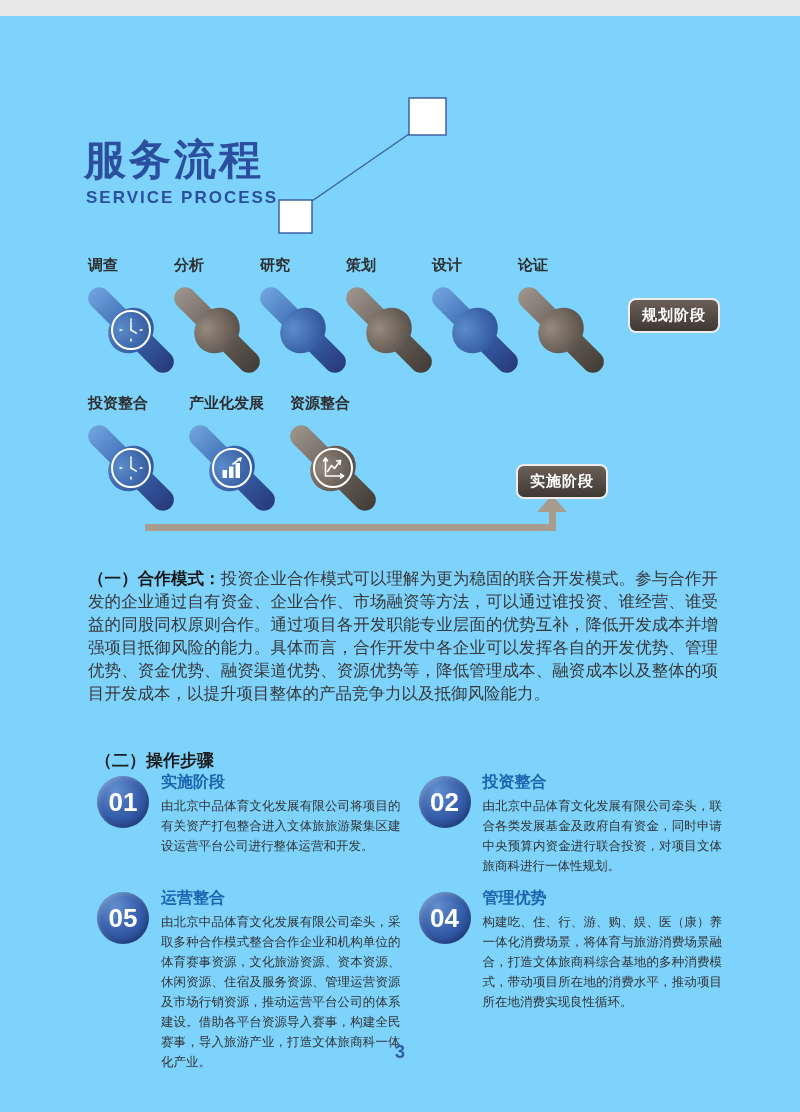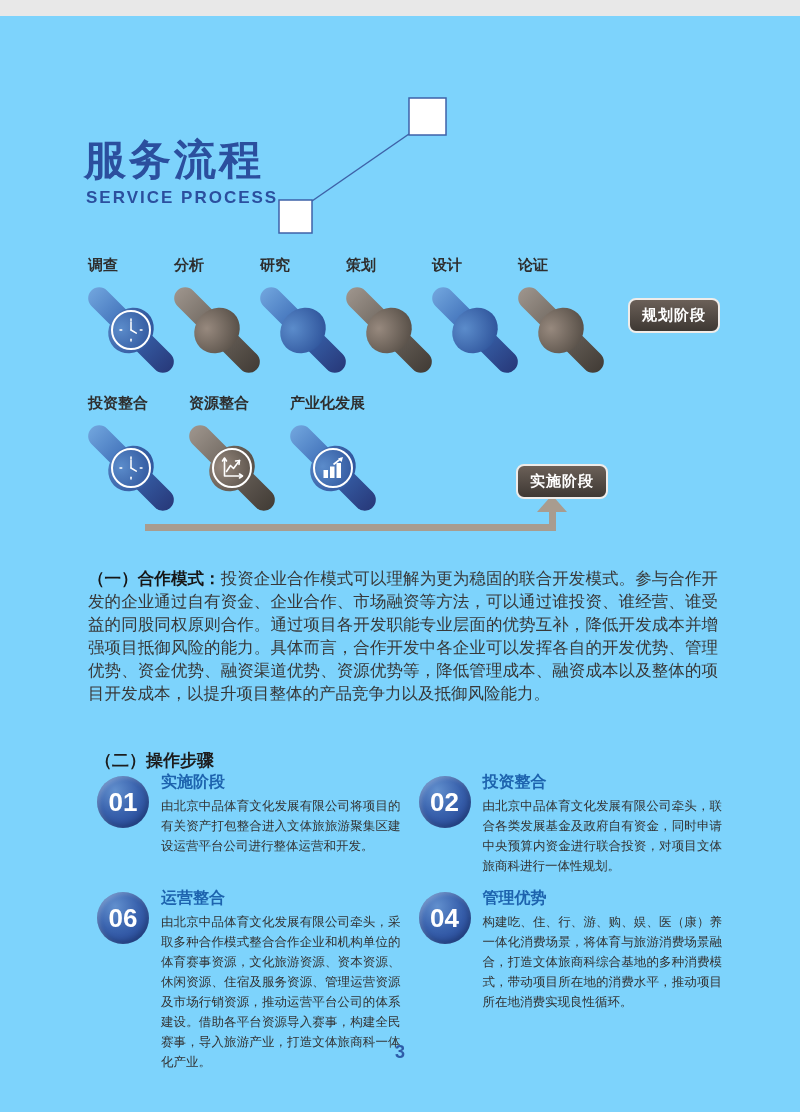--- a/index.html
+++ b/index.html
@@ -153,51 +153,51 @@
               <line x1="17" y1="17" x2="23" y2="20.5"></line>
             <line x1="17" y1="4.5" x2="17" y2="6.5"></line>
               <line x1="29.5" y1="17" x2="27.5" y2="17"></line>
             <line x1="17" y1="29.5" x2="17" y2="27.5"></line>
               <line x1="4.5" y1="17" x2="6.5" y2="17"></line>
           </svg>
         </span>
       </div>
     </div>
     <div class="pstep2">
+      <div class="pstep-label">产业化发展</div>
+      <div class="watch blue">
+        <span class="strap"></span>
+        <span class="dial"></span>
+        <span class="glyph">
+          <svg width="26" height="26" viewBox="0 0 26 26">
+            <rect x="3.5" y="15" width="4.5" height="8" fill="#fff"></rect>
+            <rect x="10" y="11.5" width="4.5" height="11.5" fill="#fff"></rect>
+            <rect x="16.5" y="8" width="4.5" height="15" fill="#fff"></rect>
+            <path d="M13.5 9.5 L21.5 3.2" stroke="#fff" stroke-width="1.7" fill="none"></path>
+            <polygon points="23,2 18,3.4 21.6,7" fill="#fff"></polygon>
+          </svg>
+        </span>
+      </div>
+    </div>
+    <div class="pstep2">
       <div class="pstep-label">资源整合</div>
       <div class="watch gray">
         <span class="strap"></span>
         <span class="dial"></span>
         <span class="glyph">
           <svg width="26" height="26" viewBox="0 0 26 26" fill="none" stroke="#fff" stroke-width="1.6" stroke-linecap="round" stroke-linejoin="round">
             <path d="M5.5 4 V21 H22.5"></path>
             <path d="M3.5 6 L5.5 3 L7.5 6"></path>
             <path d="M20.5 23 L23.5 21 L20.5 19"></path>
             <path d="M7.5 16.5 L11.5 10.5 L14.5 13.5 L20.5 5.5"></path>
             <path d="M20.5 5.5 L16.6 6 M20.5 5.5 L20 9.4"></path>
           </svg>
         </span>
       </div>
     </div>
-    <div class="pstep2">
-      <div class="pstep-label">产业化发展</div>
-      <div class="watch blue">
-        <span class="strap"></span>
-        <span class="dial"></span>
-        <span class="glyph">
-          <svg width="26" height="26" viewBox="0 0 26 26">
-            <rect x="3.5" y="15" width="4.5" height="8" fill="#fff"></rect>
-            <rect x="10" y="11.5" width="4.5" height="11.5" fill="#fff"></rect>
-            <rect x="16.5" y="8" width="4.5" height="15" fill="#fff"></rect>
-            <path d="M13.5 9.5 L21.5 3.2" stroke="#fff" stroke-width="1.7" fill="none"></path>
-            <polygon points="23,2 18,3.4 21.6,7" fill="#fff"></polygon>
-          </svg>
-        </span>
-      </div>
-    </div>
   </div>
   <div class="stage-badge" id="badge-impl">实施阶段</div>
   <div class="conn-h"></div>
   <div class="conn-v"></div>
   <div class="conn-head"></div>
 
   <p class="para"><span class="para-head">（一）合作模式：</span><span>投资企业合作模式可以理解为更为稳固的联合开发模式。参与合作开发的企业通过自有资金、企业合作、市场融资等方法，可以通过谁投资、谁经营、谁受益的同股同权原则合作。通过项目各开发职能专业层面的优势互补，降低开发成本并增强项目抵御风险的能力。具体而言，合作开发中各企业可以发挥各自的开发优势、管理优势、资金优势、融资渠道优势、资源优势等，降低管理成本、融资成本以及整体的项目开发成本，以提升项目整体的产品竞争力以及抵御风险能力。</span></p>
 
   <div class="sec2-heading">（二）操作步骤</div>
 
@@ -210,21 +210,21 @@
       </div>
     </div>
     <div class="step">
       <div class="step-num">02</div>
       <div class="step-text">
         <div class="step-title">投资整合</div>
         <div class="step-body">由北京中品体育文化发展有限公司牵头，联合各类发展基金及政府自有资金，同时申请中央预算内资金进行联合投资，对项目文体旅商科进行一体性规划。</div>
       </div>
     </div>
     <div class="step">
-      <div class="step-num">06</div>
+      <div class="step-num">05</div>
       <div class="step-text">
         <div class="step-title">运营整合</div>
         <div class="step-body">由北京中品体育文化发展有限公司牵头，采取多种合作模式整合合作企业和机构单位的体育赛事资源，文化旅游资源、资本资源、休闲资源、住宿及服务资源、管理运营资源及市场行销资源，推动运营平台公司的体系建设。借助各平台资源导入赛事，构建全民赛事，导入旅游产业，打造文体旅商科一体化产业。</div>
       </div>
     </div>
     <div class="step">
       <div class="step-num">04</div>
       <div class="step-text">
         <div class="step-title">管理优势</div>
         <div class="step-body">构建吃、住、行、游、购、娱、医（康）养一体化消费场景，将体育与旅游消费场景融合，打造文体旅商科综合基地的多种消费模式，带动项目所在地的消费水平，推动项目所在地消费实现良性循环。</div>

